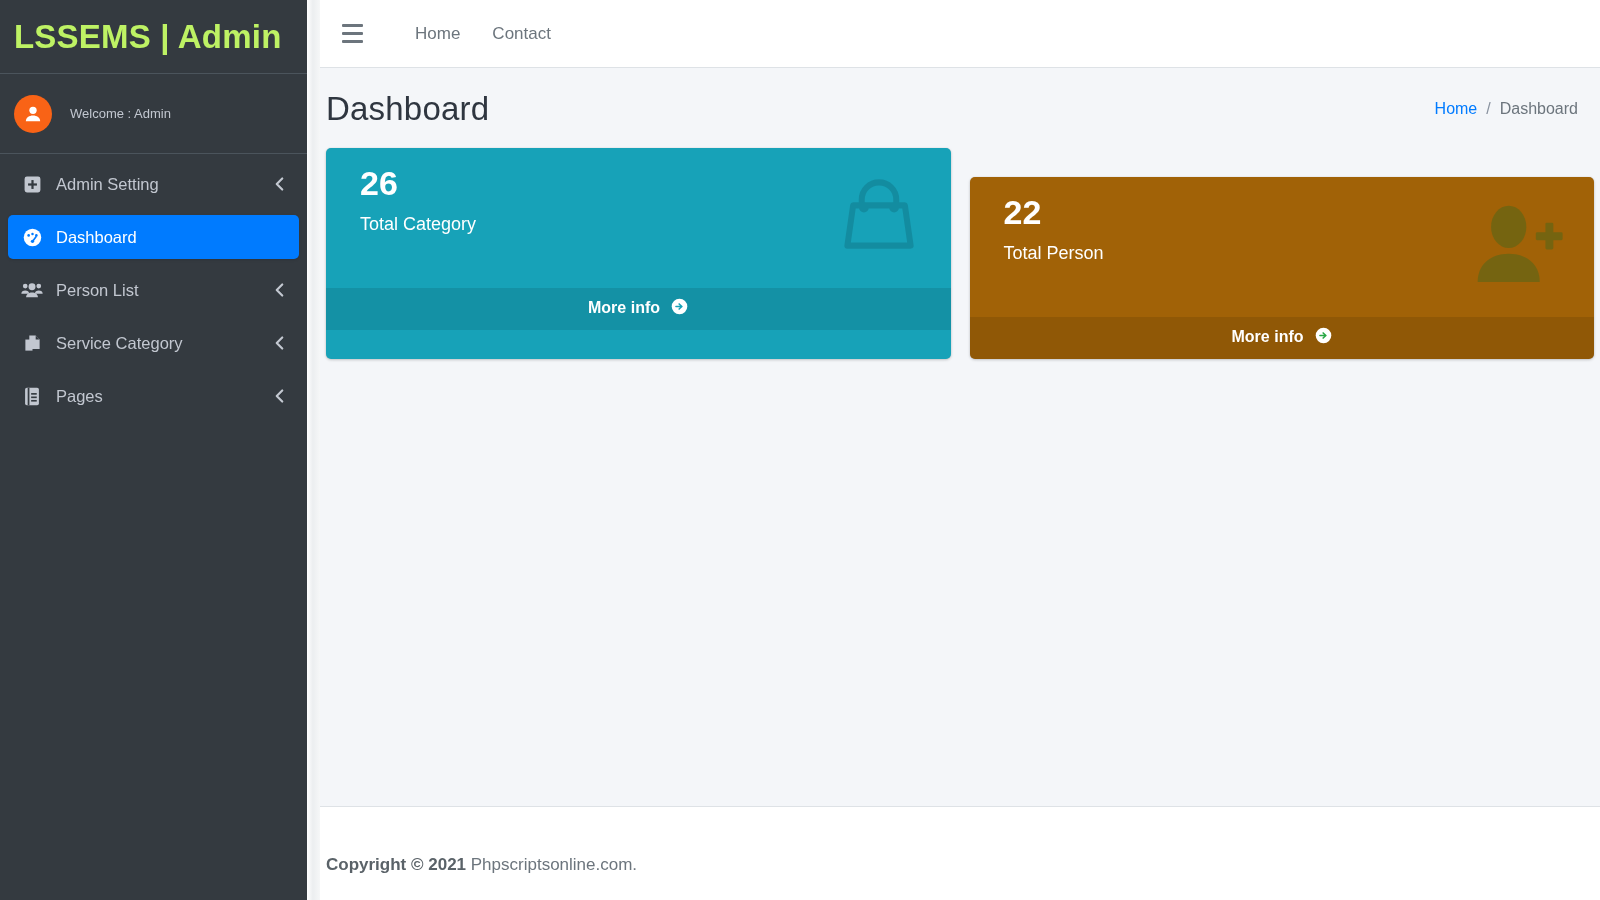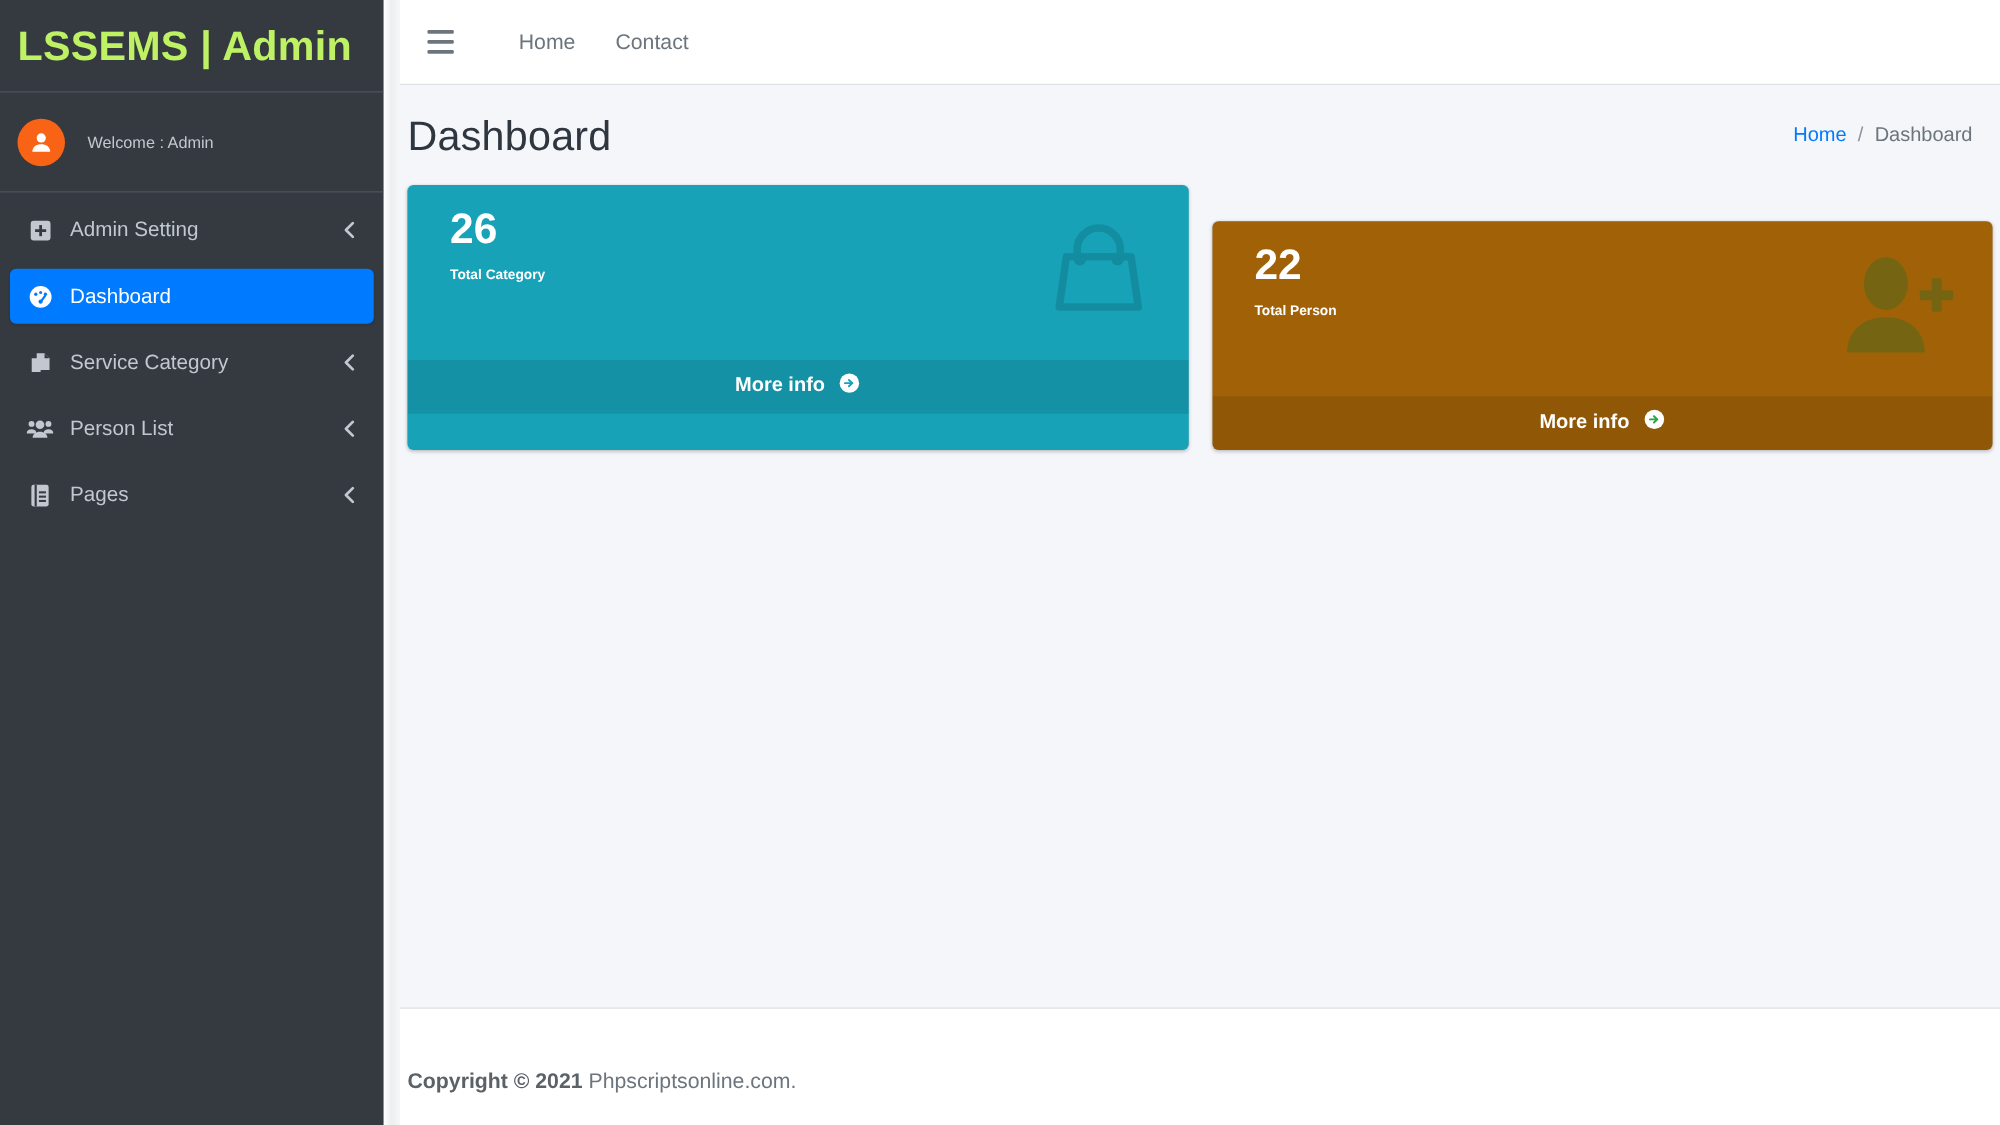--- a/index.html
+++ b/index.html
@@ -158,21 +158,21 @@
     border-radius: 5px;
     overflow: hidden;
     color: #ffffff;
     box-shadow: 0 0 1px rgba(0,0,0,.125), 0 1px 3px rgba(0,0,0,.2);
   }
   .info-box .inner { position: relative; padding: 18px 16px 22px 34px; height: 140px; }
   .info-box .count {
     font-size: 34px; font-weight: bold; line-height: 1.05;
     margin: 0 0 12px 0;
   }
-  .info-box .label { font-size: 11px; font-weight: 700; }
+  .info-box .label { font-size: 18px; font-weight: 400; }
   .info-box .watermark {
     position: absolute; right: 26px; top: 20px;
     opacity: .30;
     pointer-events: none;
   }
   .info-box .box-footer {
     display: block;
     text-align: center;
     padding: 10px 0 11px 0;
     font-size: 16px; font-weight: bold;
@@ -243,46 +243,46 @@
             <circle cx="16.4" cy="9.6" r="1.5" fill="#007bff"></circle>
             <path d="M12 16.5 L16 11.2" stroke="#007bff" stroke-width="1.9" stroke-linecap="round"></path>
             <circle cx="12" cy="16.4" r="1.9" fill="#007bff"></circle>
           </svg>
         </span>
         <span class="nav-label">Dashboard</span>
       </div>
 
       <div class="nav-item">
         <span class="nav-icon">
-          <svg width="19" height="19" viewBox="0 0 24 24" aria-hidden="true">
-            <path d="M3 7h9v14H3z" fill="currentColor"></path>
-            <path d="M8 2h8l5 5v12H8z" fill="currentColor"></path>
-            <path d="M16 2v5h5" fill="#343a40"></path>
-          </svg>
-        </span>
-        <span class="nav-label">Service Category</span>
-        <span class="nav-arrow">
-          <svg width="11" height="15" viewBox="0 0 12 16" aria-hidden="true">
-            <path d="M9 2 L3 8 L9 14" fill="none" stroke="currentColor" stroke-width="2.4" stroke-linecap="round" stroke-linejoin="round"></path>
-          </svg>
-        </span>
-      </div>
-
-      <div class="nav-item">
-        <span class="nav-icon">
           <svg width="22" height="20" viewBox="0 0 26 20" aria-hidden="true">
             <circle cx="5" cy="5.4" r="2.8" fill="currentColor"></circle>
             <circle cx="21" cy="5.4" r="2.8" fill="currentColor"></circle>
             <path d="M0.4 14.4c0-2.6 2-3.9 4.6-3.9s4.6 1.3 4.6 3.9z" fill="currentColor"></path>
             <path d="M16.4 14.4c0-2.6 2-3.9 4.6-3.9s4.6 1.3 4.6 3.9z" fill="currentColor"></path>
             <circle cx="13" cy="6.2" r="4.1" fill="currentColor"></circle>
             <path d="M6 18.6c0-3.7 3.1-5.7 7-5.7s7 2 7 5.7z" fill="currentColor"></path>
           </svg>
         </span>
         <span class="nav-label">Person List</span>
+        <span class="nav-arrow">
+          <svg width="11" height="15" viewBox="0 0 12 16" aria-hidden="true">
+            <path d="M9 2 L3 8 L9 14" fill="none" stroke="currentColor" stroke-width="2.4" stroke-linecap="round" stroke-linejoin="round"></path>
+          </svg>
+        </span>
+      </div>
+
+      <div class="nav-item">
+        <span class="nav-icon">
+          <svg width="19" height="19" viewBox="0 0 24 24" aria-hidden="true">
+            <path d="M3 7h9v14H3z" fill="currentColor"></path>
+            <path d="M8 2h8l5 5v12H8z" fill="currentColor"></path>
+            <path d="M16 2v5h5" fill="#343a40"></path>
+          </svg>
+        </span>
+        <span class="nav-label">Service Category</span>
         <span class="nav-arrow">
           <svg width="11" height="15" viewBox="0 0 12 16" aria-hidden="true">
             <path d="M9 2 L3 8 L9 14" fill="none" stroke="currentColor" stroke-width="2.4" stroke-linecap="round" stroke-linejoin="round"></path>
           </svg>
         </span>
       </div>
 
       <div class="nav-item">
         <span class="nav-icon">
           <svg width="18" height="19" viewBox="0 0 20 22" aria-hidden="true">

